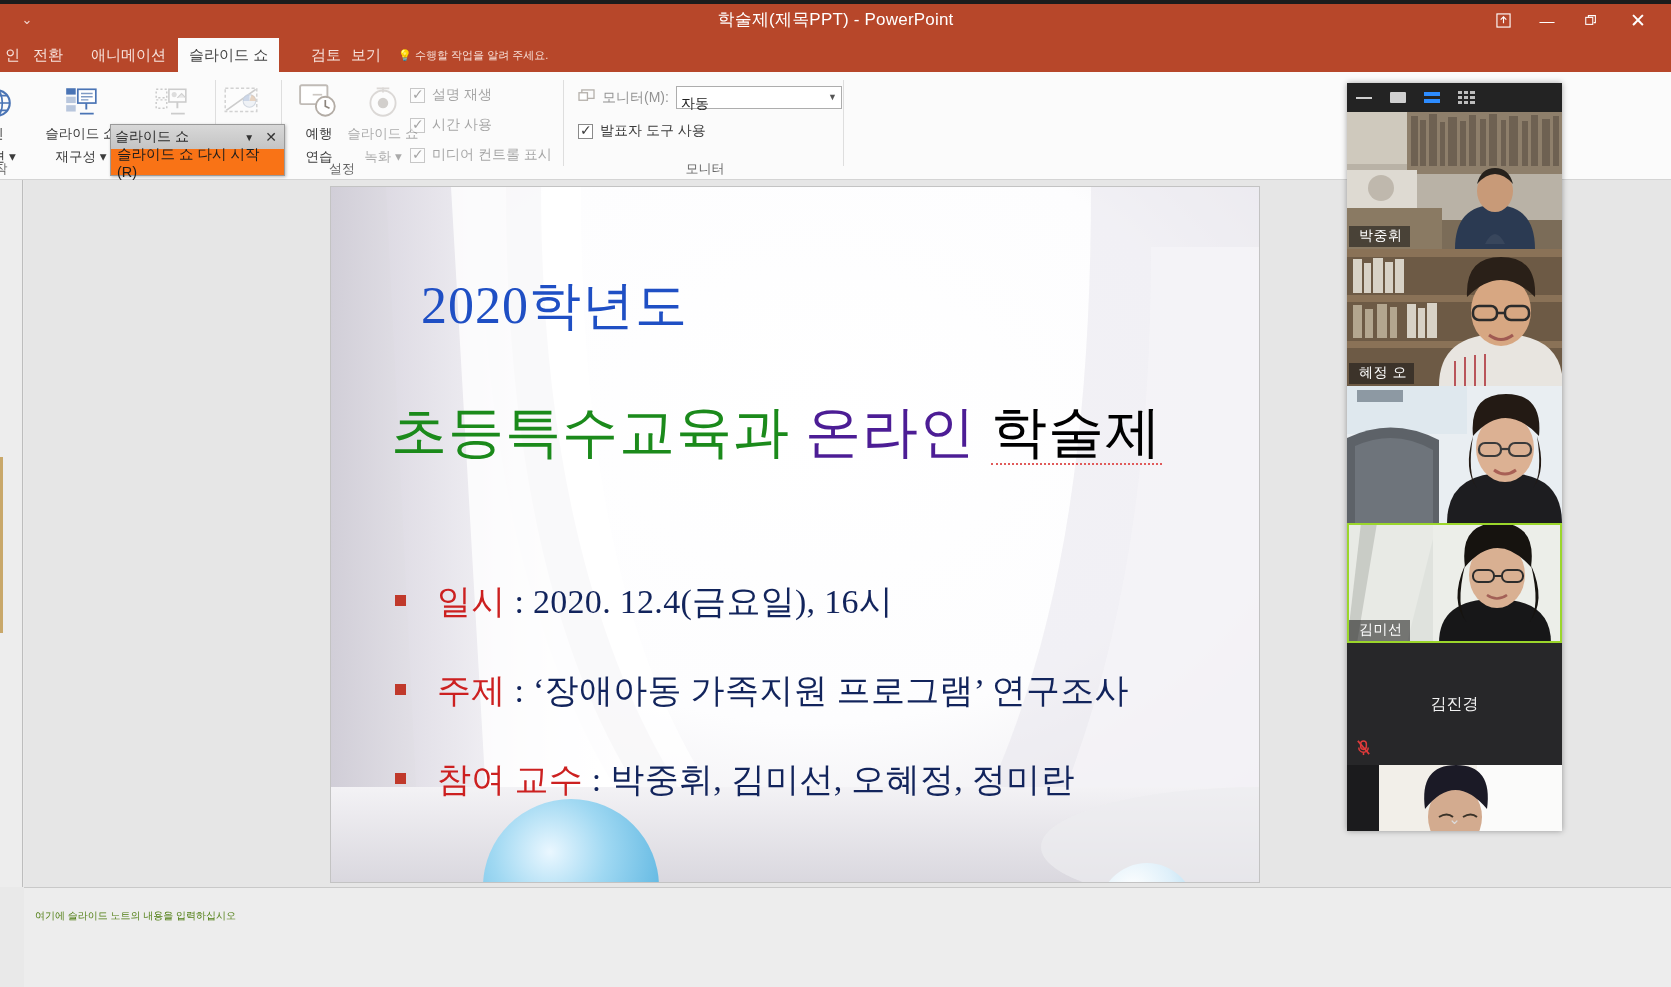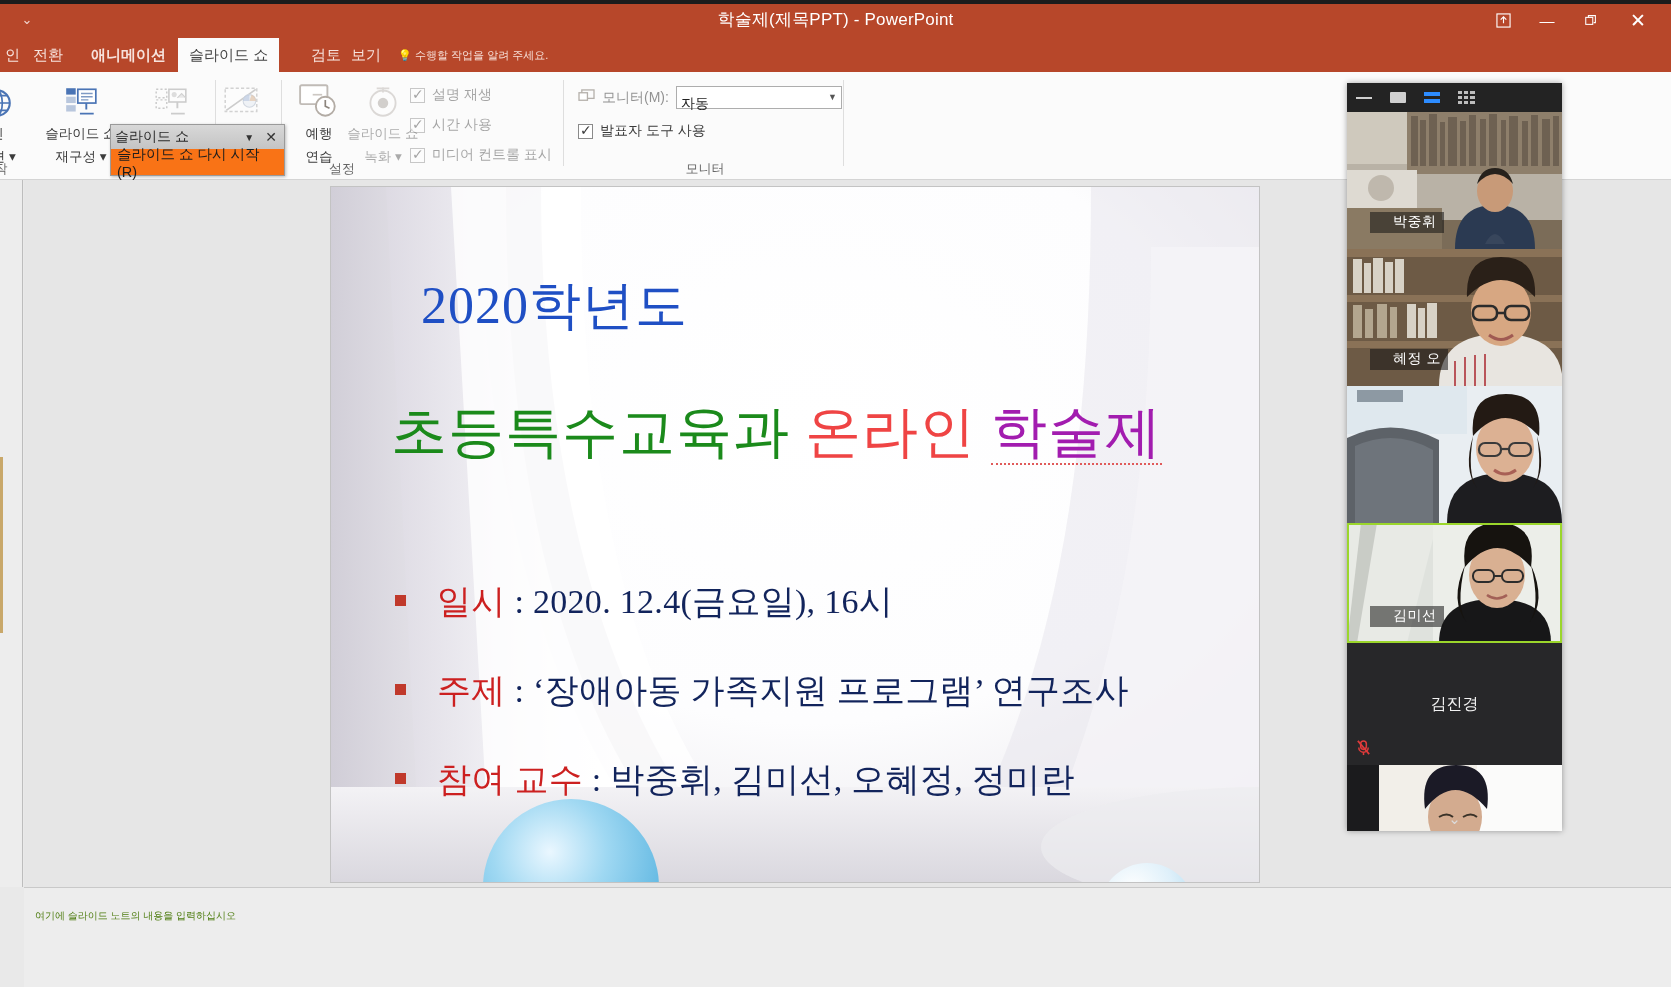--- a/index.html
+++ b/index.html
@@ -78,21 +78,21 @@
 
   
   .slide { position:absolute; left:330px; top:186px; width:930px; height:697px;
     background:#ffffff; border:1px solid #c3c3c3; overflow:hidden; }
   .slide .bgwrap { position:absolute; inset:0; }
   .sl-title { position:absolute; left:60px; top:84px; width:830px; }
   .ln1 { font-family:"Liberation Serif","DejaVu Serif",serif; font-size:52px; color:#1f4fc4;
     padding-left:30px; letter-spacing:1px; }
   .ln2 { font-family:"Liberation Serif","DejaVu Serif",serif; font-size:56px;
     margin-top:54px; white-space:nowrap; letter-spacing:1px; }
-  .grn { color:#1b8a1b; } .blu { color:#ef4444;margin-top:35px; } .red { color:#a21caf; }
+  .grn { color:#1b8a1b; } .blu { color:#4c1d95;margin-top:35px; } .red { color:#000000; }
   .wavy { border-bottom:2px dotted #e05a5a; }
 
   .bullets { position:absolute; left:42px; top:392px; width:860px;
     font-family:"Liberation Serif","DejaVu Serif",serif; }
   .bl { position:relative; padding-left:64px; font-size:34px; color:#12245c;
     margin-bottom:43px; white-space:nowrap; letter-spacing:.3px; }
   .bl .mk { position:absolute; left:22px; top:16px; width:11px; height:11px; background:#c0392b; }
   .bl .k { color:#cc2020; }
 
   
@@ -103,22 +103,22 @@
   .ztool { width:34px; height:29px; display:flex; align-items:center; justify-content:center; }
   .ztool .dash { width:16px; height:2px; background:#cfcfcf; }
   .ztool .rect { width:16px; height:11px; background:#cfcfcf; border-radius:1px; }
   .ztool .split { width:16px; height:12px; display:flex; flex-direction:column; gap:3px; }
   .ztool .split i { display:block; height:4px; background:#2d8cff; }
   .ztool .grid { width:17px; height:13px; display:grid; grid-template-columns:repeat(3,1fr);
     grid-template-rows:repeat(3,1fr); gap:2px; }
   .ztool .grid i { background:#bdbdbd; }
 
   .tile { position:absolute; left:0; width:215px; overflow:hidden; }
-  .tile .name { position:absolute; left:2px; bottom:16px; padding:1px 7px 2px 23px;
-    background:rgba(20,20,20,.55); color:#fff; font-size:14px; letter-spacing:.5px;margin-left:21px; }
+  .tile .name { position:absolute; left:2px; bottom:2px; padding:1px 7px 2px 10px;
+    background:rgba(20,20,20,.55); color:#fff; font-size:14px; letter-spacing:.5px; }
   .tile.active { outline:2px solid #9bd62b; outline-offset:-2px; }
   .tile .center-name { position:absolute; left:0; top:0; width:100%; height:100%;
     display:flex; align-items:center; justify-content:center; color:#f2f2f2; font-size:16px; }
   .muteico { position:absolute; left:8px; bottom:6px; color:#e03b3b; font-size:15px; transform:scaleX(-1); }
   .chev { position:absolute; left:0; bottom:3px; width:215px; text-align:center; color:#dcdcdc; font-size:15px; }
 </style>
 </head>
 <body>
 
 <div id="app">
@@ -141,21 +141,21 @@
             <path d="M5 5V3h8v8h-2" fill="none" stroke="#fff" stroke-width="1.2"></path>
           </svg>
       </div>
       <div class="win-btn close">✕</div>
     </div>
   </div>
 
   <div class="tabbar">
     <div class="tab" style="left:-6px;">인</div>
     <div class="tab" style="left:22px;">전환</div>
-    <div class="tab" style="left:80px;font-weight:bold;">애니메이션</div>
+    <div class="tab" style="left:80px;">애니메이션</div>
     <div class="tab active" style="left:178px;">슬라이드 쇼</div>
     <div class="tab" style="left:280px;margin-left:20px;">검토</div>
     <div class="tab" style="left:340px;">보기</div>
     <div class="tellme" style="left:398px;">
       <span class="bulb">💡</span>
       <span>수행할 작업을 알려 주세요.</span>
     </div>
     <div class="login">로그인</div>
     <div class="share">
       <span>

